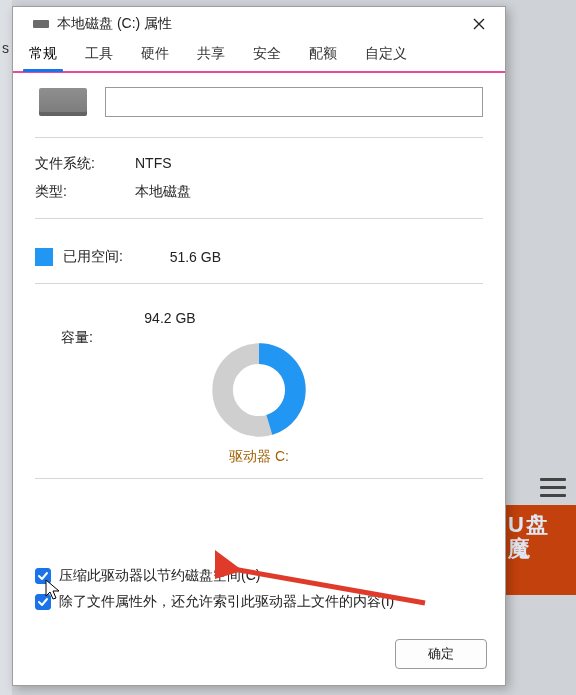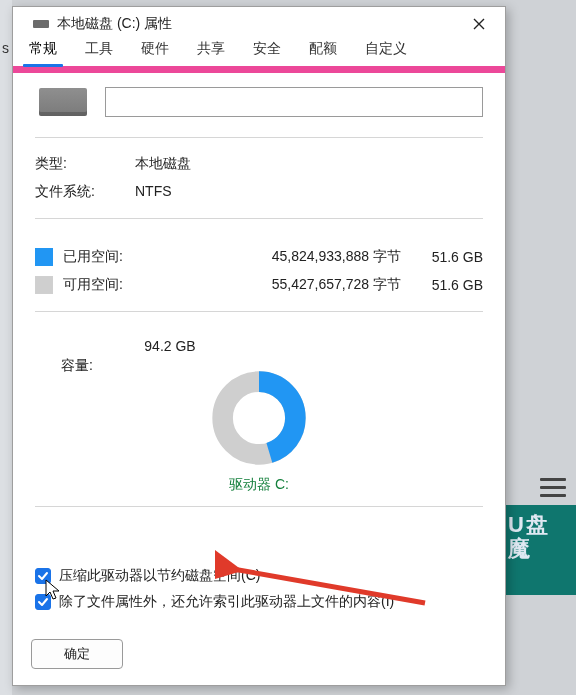--- a/index.html
+++ b/index.html
@@ -19,21 +19,21 @@
   .bg-left {
     position: absolute;
     left: 0; top: 0; bottom: 0;
     width: 12px;
     background: #dcdfe3;
   }
   .bg-bottom-right {
     position: absolute;
     right: 0; bottom: 100px;
     width: 72px; height: 90px;
-    background: #0f766e;
+    background: #c2410c;
     color: #dfe8f2;
     font-weight: 700;
     font-size: 22px;
     padding: 8px 4px;
     line-height: 1.1;
     letter-spacing: 2px;
     text-align: left;
     overflow: hidden;
   }
   .bg-hamburger {
@@ -88,21 +88,21 @@
     font-size: 17px; color: #222;
     cursor: default;
   }
   .titlebar .close-btn svg { width: 12px; height: 12px; }
 
   .tabs {
     display: flex;
     align-items: flex-end;
     gap: 20px;
     padding: 4px 12px 0 12px;
-    border-bottom: 7px solid #ec4899;
+    border-bottom: 2px solid #ec4899;
     font-size: 14px;
     color: #333;
     height: 32px;
   }
   .tab {
     padding: 4px 4px 8px 4px;
     cursor: default;
     position: relative;
   }
   .tab.active {
@@ -192,21 +192,21 @@
   .capacity-row .cap-human { width: 70px; text-align: center; }
 
   .donut-wrap {
     display: flex;
     flex-direction: column;
     align-items: center;
     margin-top: 10px;
     gap: 10px;
   }
   .donut { width: 96px; height: 96px; }
-  .drive-label { font-size: 14px; color: #15803d; }
+  .drive-label { font-size: 14px; color: #a16207; }
 
   .checks {
     margin-top: auto;
     padding-top: 10px;
     position: relative;
   }
   .check-row {
     display: flex;
     align-items: center;
     gap: 8px;
@@ -228,23 +228,23 @@
     left: 10px; top: 30px;
     pointer-events: none;
   }
   .arrow-annot {
     position: absolute;
     pointer-events: none;
   }
 
   .buttons {
     display: flex;
-    justify-content: space-between;
+    justify-content: flex-end;
     gap: 14px;
-    padding: 12px 4px 16px 18px;
+    padding: 12px 18px 16px 18px;
   }
   .btn {
     min-width: 92px;
     height: 30px;
     border: 1px solid #9a9a9a;
     background: #fdfdfd;
     border-radius: 4px;
     font-size: 13px;
     color: #222;
     display: flex; align-items: center; justify-content: center;
@@ -289,41 +289,34 @@
   <div class="content">
 
     <div class="icon-row">
       <div class="drive-icon"></div>
       <input class="name-input" type="text" value="" style="">
     </div>
 
     <div class="sep"></div>
 
     <div class="kv-row">
+      <div class="k">文件系统:</div>
+      <div class="v">NTFS</div>
+    </div>
+    <div class="kv-row">
       <div class="k">类型:</div>
       <div class="v">本地磁盘</div>
-    </div>
-    <div class="kv-row">
-      <div class="k">文件系统:</div>
-      <div class="v">NTFS</div>
     </div>
 
     <div class="sep"></div>
 
     <div class="usage">
       <div class="usage-row">
         <div class="swatch used"></div>
         <div class="usage-label">已用空间:</div>
-        <div class="usage-bytes">45,824,933,888 字节</div>
-        <div class="usage-human">51.6 GB</div>
-      </div>
-      <div class="usage-row">
-        <div class="swatch free"></div>
-        <div class="usage-label">可用空间:</div>
-        <div class="usage-bytes">55,427,657,728 字节</div>
         <div class="usage-human">51.6 GB</div>
       </div>
     </div>
 
     <div class="sep"></div>
 
     <div class="capacity-row">
       <div class="cap-label">容量:</div>
       <div class="cap-human">94.2 GB</div>
     </div>

